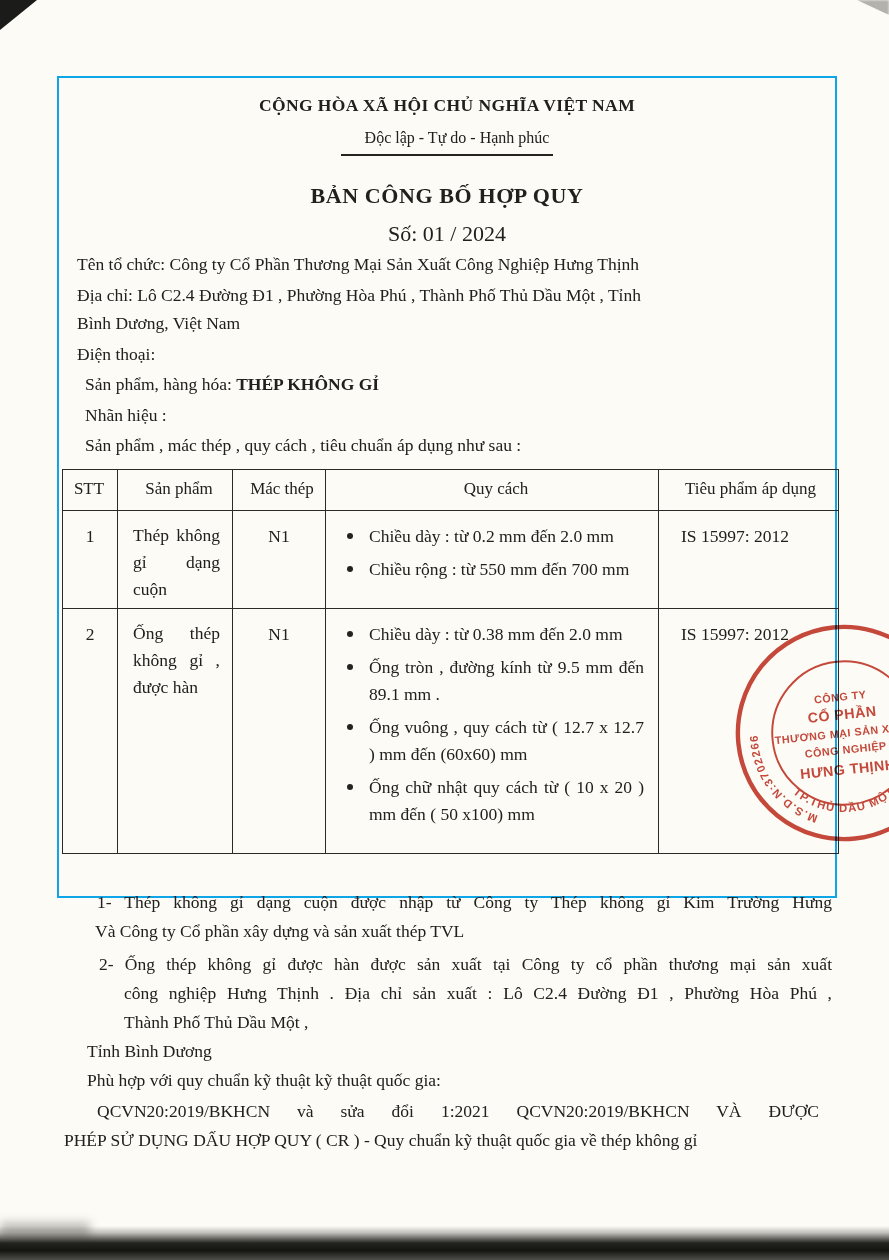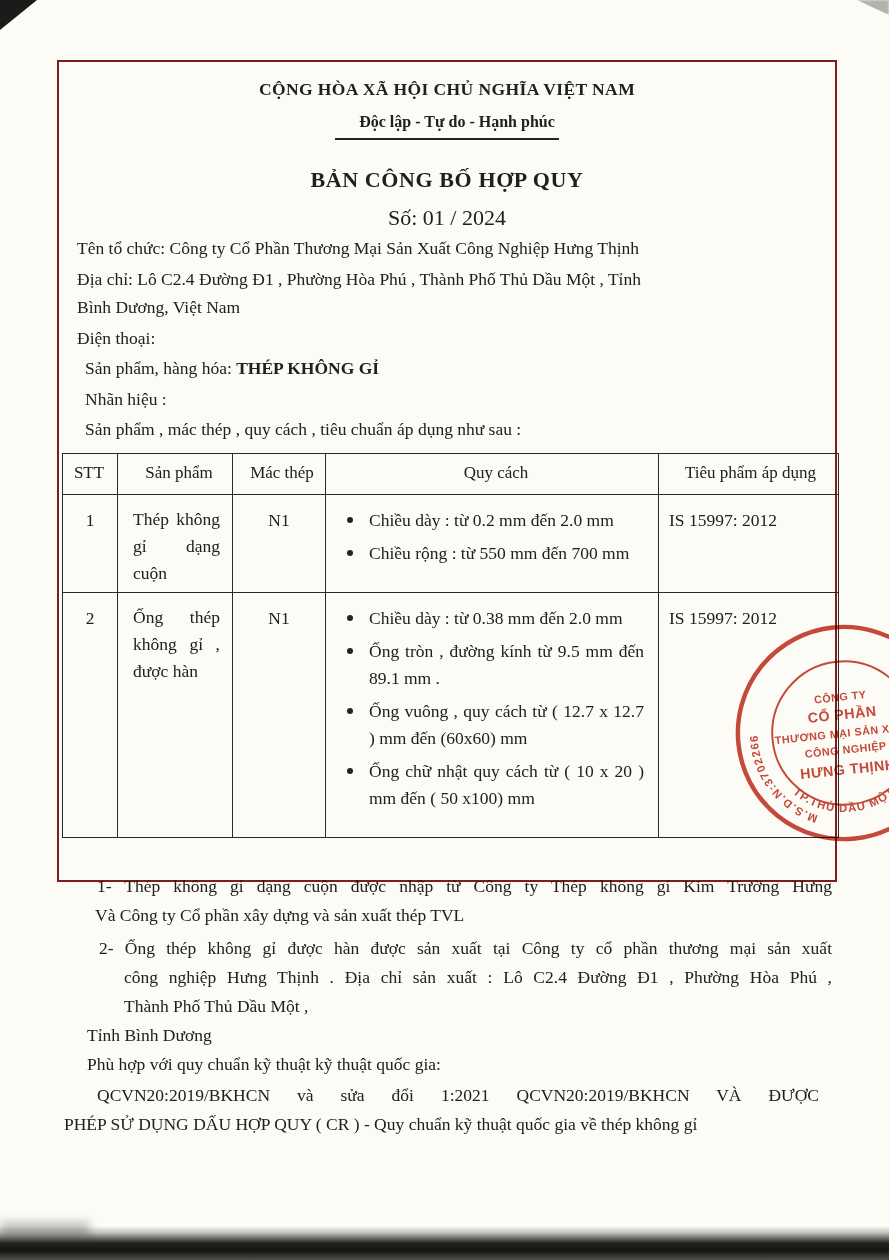--- a/index.html
+++ b/index.html
@@ -19,27 +19,27 @@
     background:#1b1b19; clip-path:polygon(0 0,100% 0,0 100%); filter:blur(.6px); z-index:5; }
   .corner-tr { position:absolute; top:0; right:0; width:32px; height:15px;
     background:#6b6a65; clip-path:polygon(0 0,100% 0,100% 100%); opacity:.5; filter:blur(1.2px); z-index:5; }
   .bottom-band { position:absolute; left:0; bottom:0; width:100%; height:34px; z-index:5;
     background:linear-gradient(to bottom, rgba(80,78,72,0) 0%, rgba(80,78,72,.35) 20%,
       #23231f 50%, #141412 72%, #4e4e49 100%); }
   .bottom-smudge { position:absolute; bottom:22px; left:0; width:90px; height:16px;
     background:#55534d; opacity:.35; filter:blur(5px); z-index:5; }
 
   
-  .frame { position:absolute; left:57px; top:60px; width:780px; height:822px;
-    border:2px solid #7f1d1d; }
+  .frame { position:absolute; left:57px; top:76px; width:780px; height:822px;
+    border:2px solid #0ea5e9; }
 
   .republic { margin-top:13px; text-align:center; font-weight:bold;
     font-size:17.5px; letter-spacing:.4px; }
   .motto-wrap { text-align:center; margin-top:3px; }
-  .motto { display:inline-block; font-weight:bold; font-size:16px;
+  .motto { display:inline-block; font-weight:normal; font-size:16px;
     padding:0 4px 2px 24px; border-bottom:2px solid #232320; }
 
   .doc-title { margin-top:26px; text-align:center; font-weight:bold;
     font-size:22px; letter-spacing:.6px; }
   .doc-number { margin-top:9px; text-align:center; font-size:22px; }
 
   .body-text { font-size:17.5px; line-height:28.5px; }
   .p-std    { margin:2px 10px 0 18px; }
   .p-indent { margin:2px 10px 0 26px; }
   .b-line   { display:block; }
@@ -50,21 +50,21 @@
   .spec-table th, .spec-table td { border:1.7px solid #2a2a27; vertical-align:top; }
   .spec-table th { height:41px; vertical-align:middle; text-align:center;
     font-weight:normal; font-size:17px; padding:4px 6px 4px 14px; }
   .spec-table th.h-stt { text-align:center; padding-left:4px; }
   .spec-table th.h-grade { padding-left:12px; }
   .spec-table th.h-std { padding-left:10px; }
   .c-stt   { text-align:center; padding-top:11px; }
   .c-prod  { padding:11px 12px 0 15px; text-align:justify; line-height:27px; }
   .c-grade { text-align:center; padding-top:11px; }
   .c-spec  { padding:12px 14px 12px 20px; }
-  .c-std   { padding:11px 6px 0 10px; }
+  .c-std   { padding:11px 6px 0 22px; }
   .row-1 td { height:98px; }
   .row-2 td { height:245px; }
   .qc-item { display:flex; }
   .qc-item + .qc-item { margin-top:7px; }
   .qc-dot { flex:none; width:6px; height:6px; border-radius:50%;
     background:#232320; margin:10px 16px 0 1px; }
   .qc-text { flex:1; text-align:justify; line-height:26.5px; }
 
   
   .notes { margin-top:34px; font-size:17.5px; line-height:29px; }

